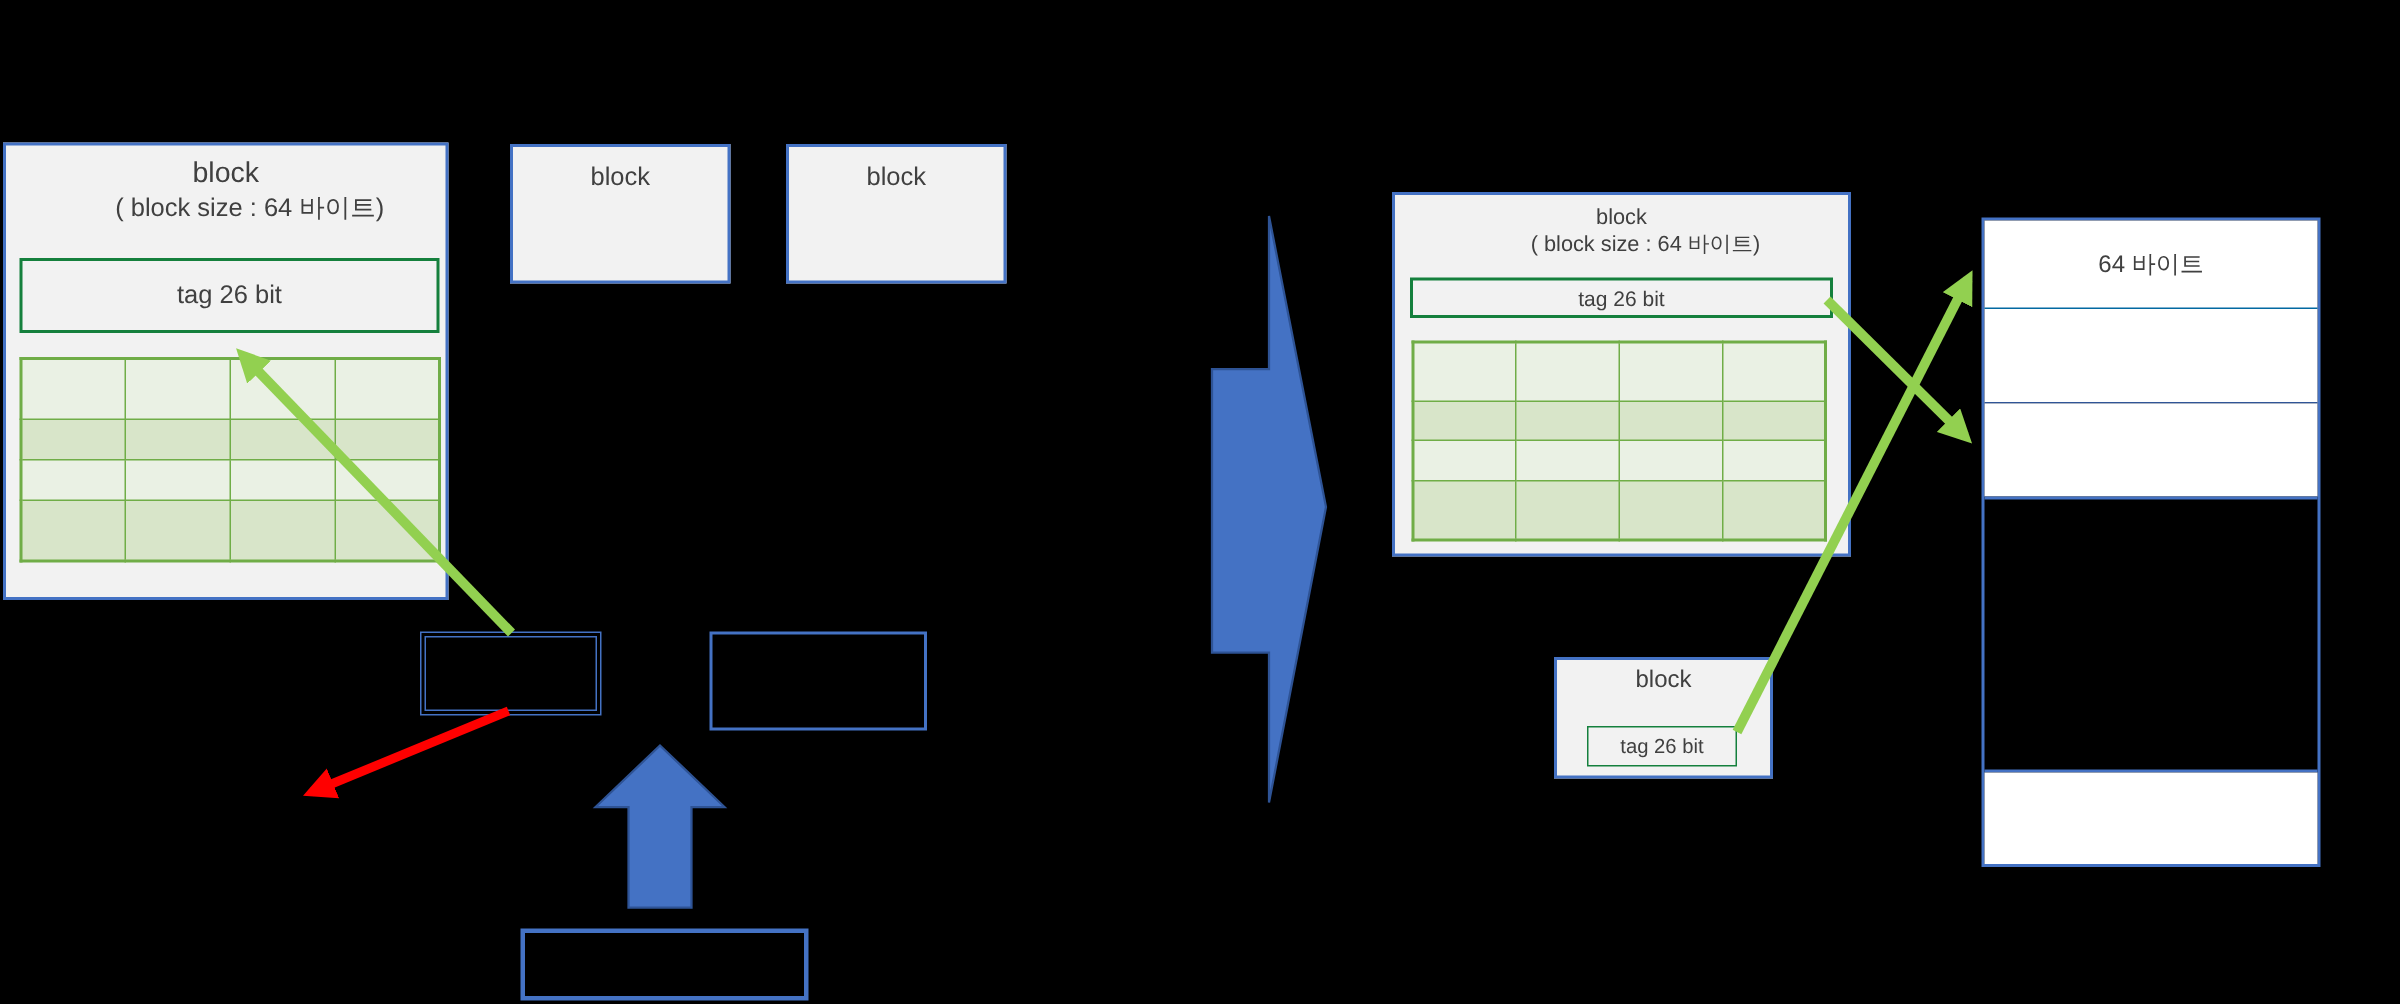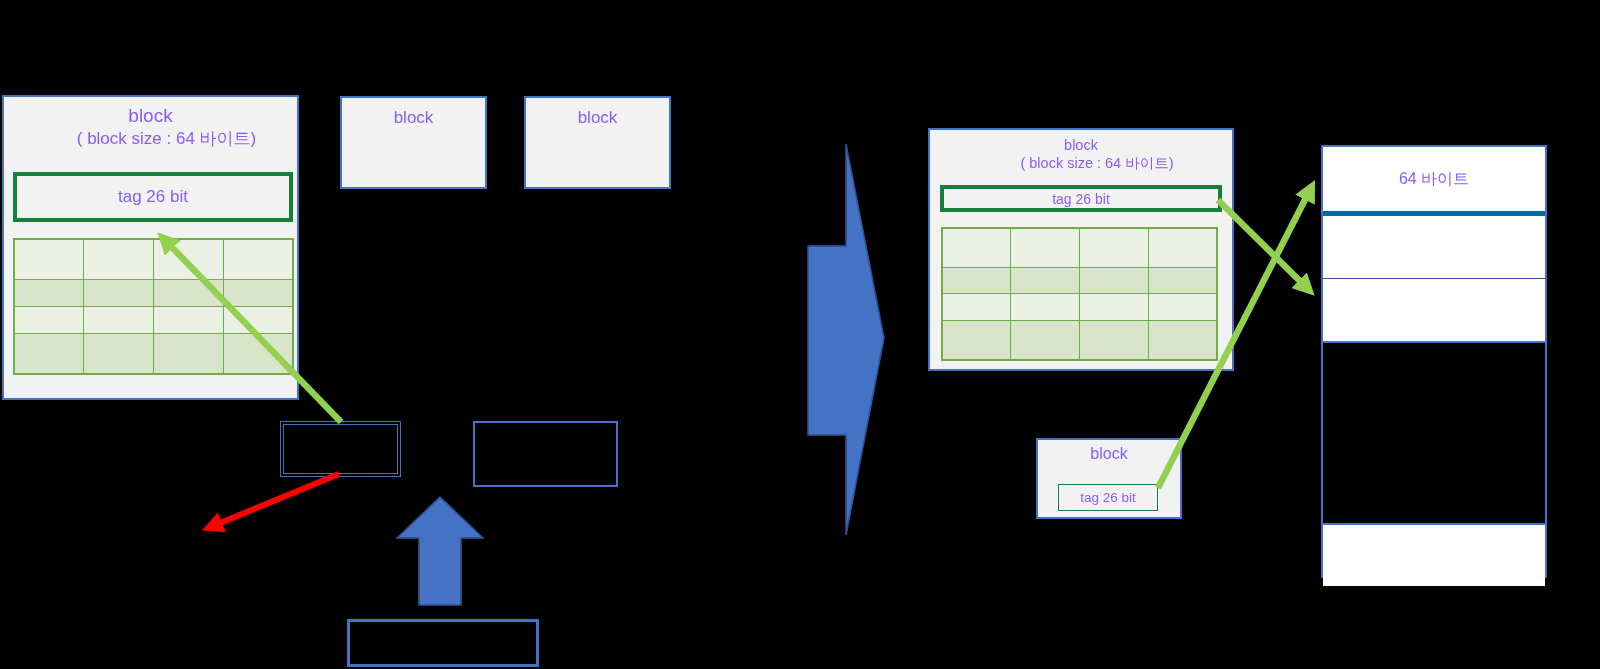--- a/index.html
+++ b/index.html
@@ -1,28 +1,28 @@
 <!DOCTYPE html>
 <html><head>
 <meta charset="utf-8">
 <style>
   html,body { margin:0; padding:0; background:#000; }
   #canvas {
     position:relative; width:1600px; height:669px; background:#000000;
-    font-family:"Liberation Sans", sans-serif; color:#8b5cf6; overflow:hidden;text-decoration:underline;
+    font-family:"Liberation Sans", sans-serif; color:#404040; overflow:hidden;text-decoration:underline;
   }
   
   .blk {
     position:absolute; background:#F2F2F2; border:2px solid #4472C4;
     box-sizing:border-box;
   }
   .blk-title { text-align:center; line-height:1.15; }
   .blk-sub   { text-align:center; line-height:1.15;margin-left:32px; }
   .tagbox {
-    position:absolute; box-sizing:border-box; border:4px solid #15803d;
+    position:absolute; box-sizing:border-box; border:2px solid #15803d;
     display:flex; align-items:center; justify-content:center; background:transparent;
   }
   
   #left-main { left:2px; top:95px; width:297px; height:305px; }
   #left-main .blk-title { margin-top:8px;  font-size:19px; }
   #left-main .blk-sub   { margin-top:2px;  font-size:17px; }
   #left-main .tagbox    { left:9px; top:75px; width:280px; height:50px; font-size:17px; }
   #left-main .gtable    { left:9px; top:141px; width:281px; height:137px; }
   
   #block-b { left:340px; top:96px; width:147px; height:93px; }
@@ -43,21 +43,21 @@
   .gtable td { border:1.5px solid #70AD47; padding:0; }
   .gtable tr:nth-child(odd)  td { background:#EAF1E4; }
   .gtable tr:nth-child(even) td { background:#D8E5C9; }
   
   #memory {
     position:absolute; left:1321px; top:145px; width:226px; height:433px;
     box-sizing:border-box; border:2px solid #4472C4;
   }
   .mem-row { box-sizing:border-box; width:100%; background:#FFFFFF;
              display:flex; align-items:center; justify-content:center; font-size:16px; }
-  #mem-0 { height:69px; border-bottom:5px solid #0369a1; }
+  #mem-0 { height:59px; border-bottom:1px solid #0369a1; }
   #mem-1 { height:63px; border-bottom:1px solid #2F5597; }
   #mem-2 { height:62px; }
   #mem-3 { height:184px; background:transparent; border-top:2px solid #4472C4; border-bottom:2px solid #4472C4; }
   #mem-4 { height:61px; }
   
   .obox { position:absolute; box-sizing:border-box; background:transparent; }
   #dbox-outer { left:280px; top:421px; width:121px; height:56px; border:1.5px solid #4472C4; }
   #dbox-inner { position:absolute; left:2px; top:2px; right:2px; bottom:2px; border:1.5px solid #4472C4; }
   #pbox2      { left:473px; top:421px; width:145px; height:66px; border:2px solid #4472C4; }
   #bottom-rect{ left:347px; top:619px; width:192px; height:48px; border:3px solid #4472C4; }

